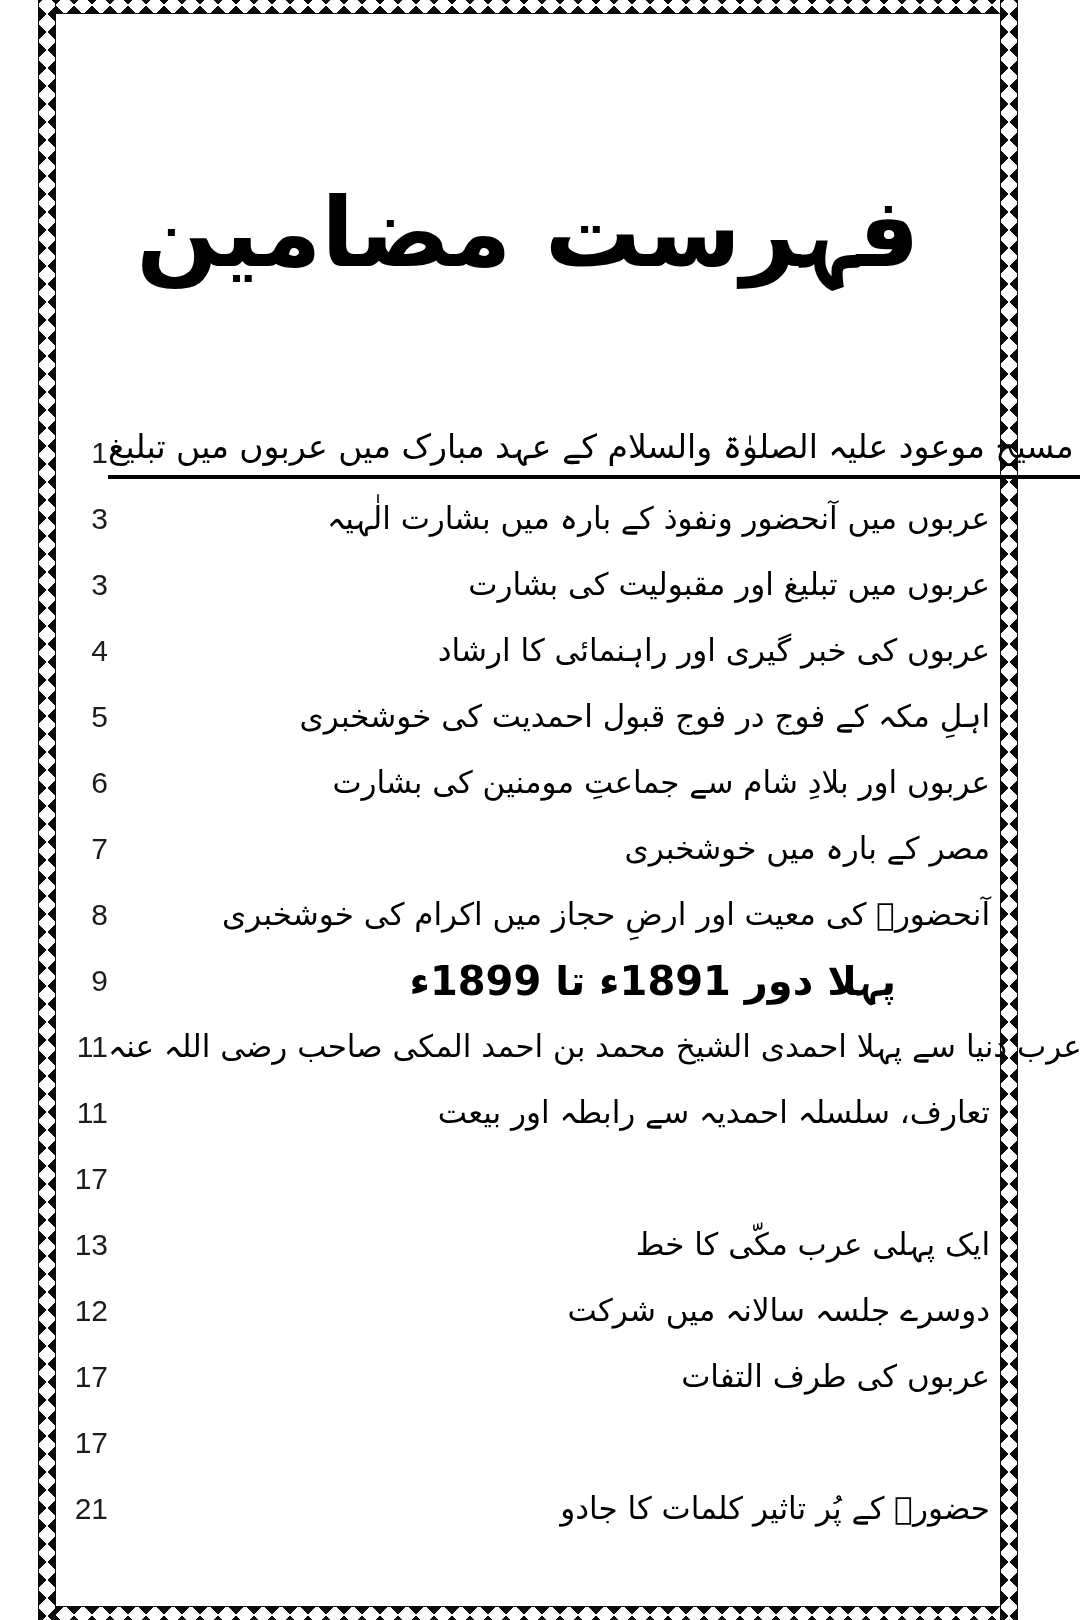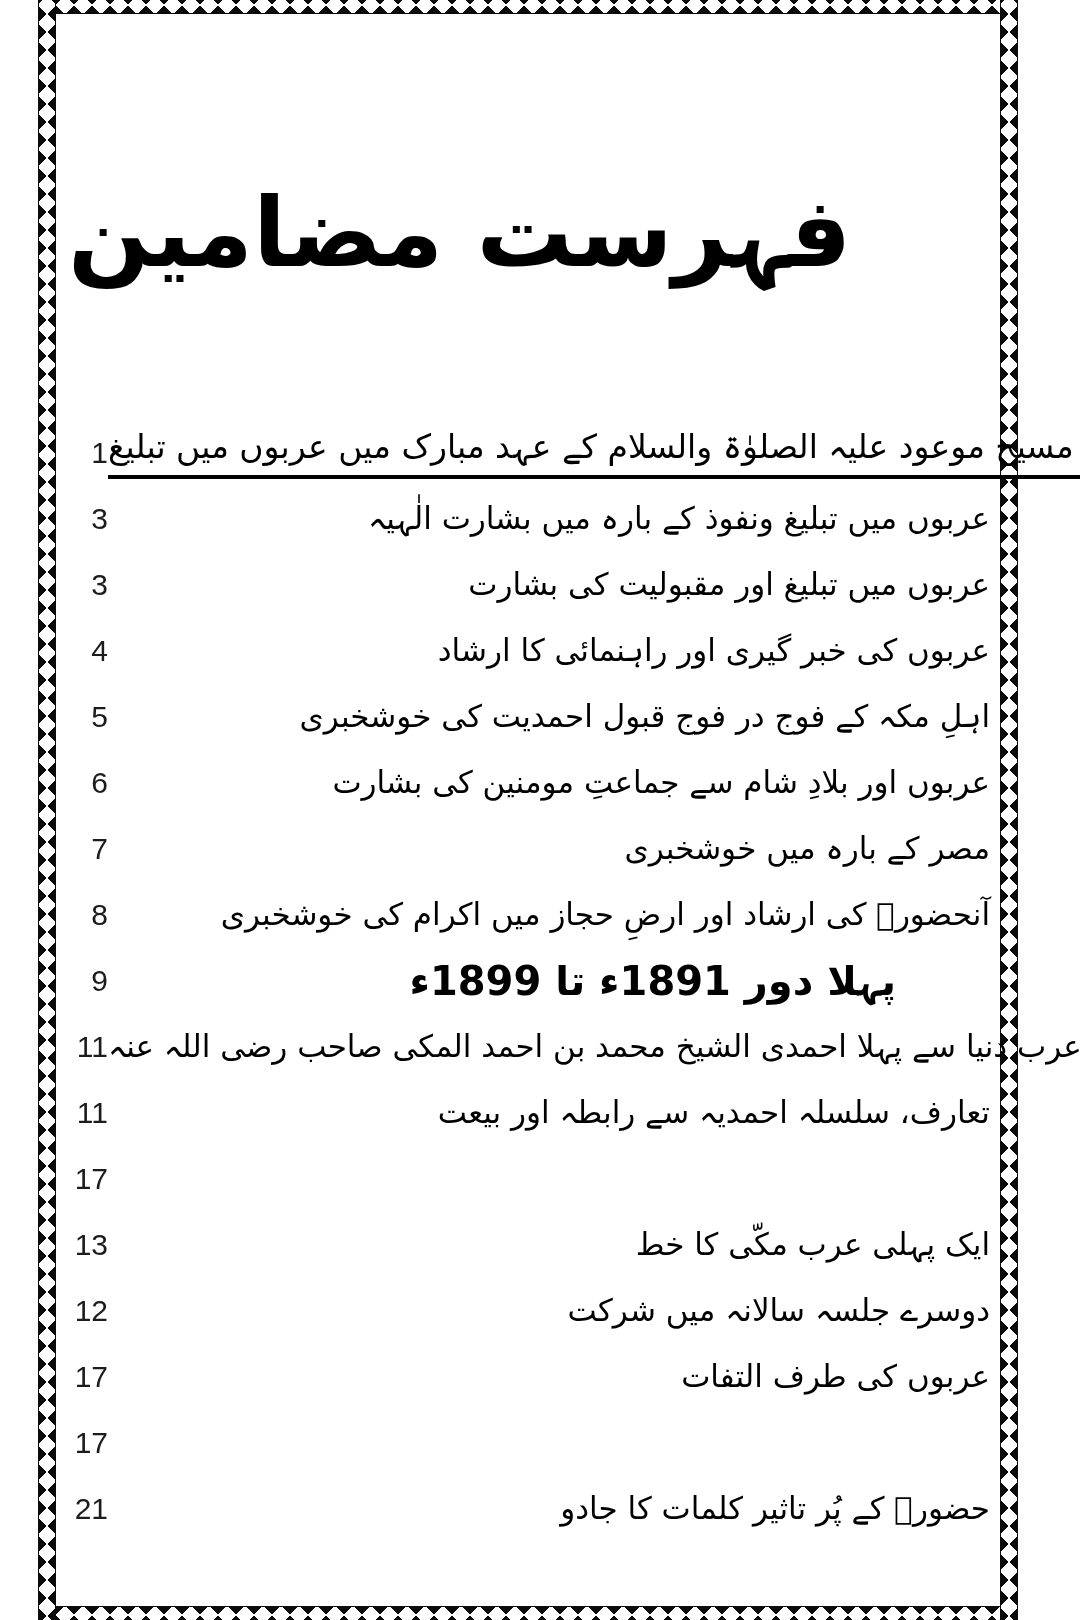--- a/index.html
+++ b/index.html
@@ -26,24 +26,24 @@
     box-shadow: inset 0 0 0 1px #0b0b0b;
   }
   .band-top    { left: 38px;  top: -4px;   width: 980px; height: 18px; }
   .band-bottom { left: 38px;  top: 1606px; width: 980px; height: 18px; }
   .band-left   { left: 38px;  top: -4px;   width: 18px;  height: 1628px; }
   .band-right  { left: 1000px;top: -4px;   width: 18px;  height: 1628px; }
 
   
   .title {
     position: absolute;
-    left: 68px;
+    left: 60px;
     width: 936px;
     top: 178px;
-    text-align: left;
+    text-align: center;
     font-size: 96px;
     font-weight: bold;
     line-height: 1.15;
     color: #000;
     direction: rtl;
     letter-spacing: -2px;
   }
 
   
   .toc {
@@ -102,21 +102,21 @@
 
 <div class="toc">
 
   <div class="toc-row underlined">
     <div class="pageno">1</div>
     <div class="entry"><span>حضرت مسیح موعود علیہ الصلوٰۃ والسلام کے عہد مبارک میں عربوں میں تبلیغ</span></div>
   </div>
 
   <div class="toc-row">
     <div class="pageno">3</div>
-    <div class="entry">عربوں میں تبلیغ ونفوذ کے بارہ میں بشارت الٰہیہ</div>
+    <div class="entry">عربوں میں آنحضور ونفوذ کے بارہ میں بشارت الٰہیہ</div>
   </div>
 
   <div class="toc-row">
     <div class="pageno">3</div>
     <div class="entry">عربوں میں تبلیغ اور مقبولیت کی بشارت</div>
   </div>
 
   <div class="toc-row">
     <div class="pageno">4</div>
     <div class="entry">عربوں کی خبر گیری اور راہنمائی کا ارشاد</div>
@@ -132,21 +132,21 @@
     <div class="entry">عربوں اور بلادِ شام سے جماعتِ مومنین کی بشارت</div>
   </div>
 
   <div class="toc-row">
     <div class="pageno">7</div>
     <div class="entry">مصر کے بارہ میں خوشخبری</div>
   </div>
 
   <div class="toc-row">
     <div class="pageno">8</div>
-    <div class="entry">آنحضورؐ کی ارشاد اور ارضِ حجاز میں اکرام کی خوشخبری</div>
+    <div class="entry">آنحضورؐ کی معیت اور ارضِ حجاز میں اکرام کی خوشخبری</div>
   </div>
 
   <div class="toc-row heading">
     <div class="pageno">9</div>
     <div class="entry">پہلا دور 1891ء تا 1899ء</div>
   </div>
 
   <div class="toc-row">
     <div class="pageno">11</div>
     <div class="entry">عرب دنیا سے پہلا احمدی الشیخ محمد بن احمد المکی صاحب رضی اللہ عنہ</div>

